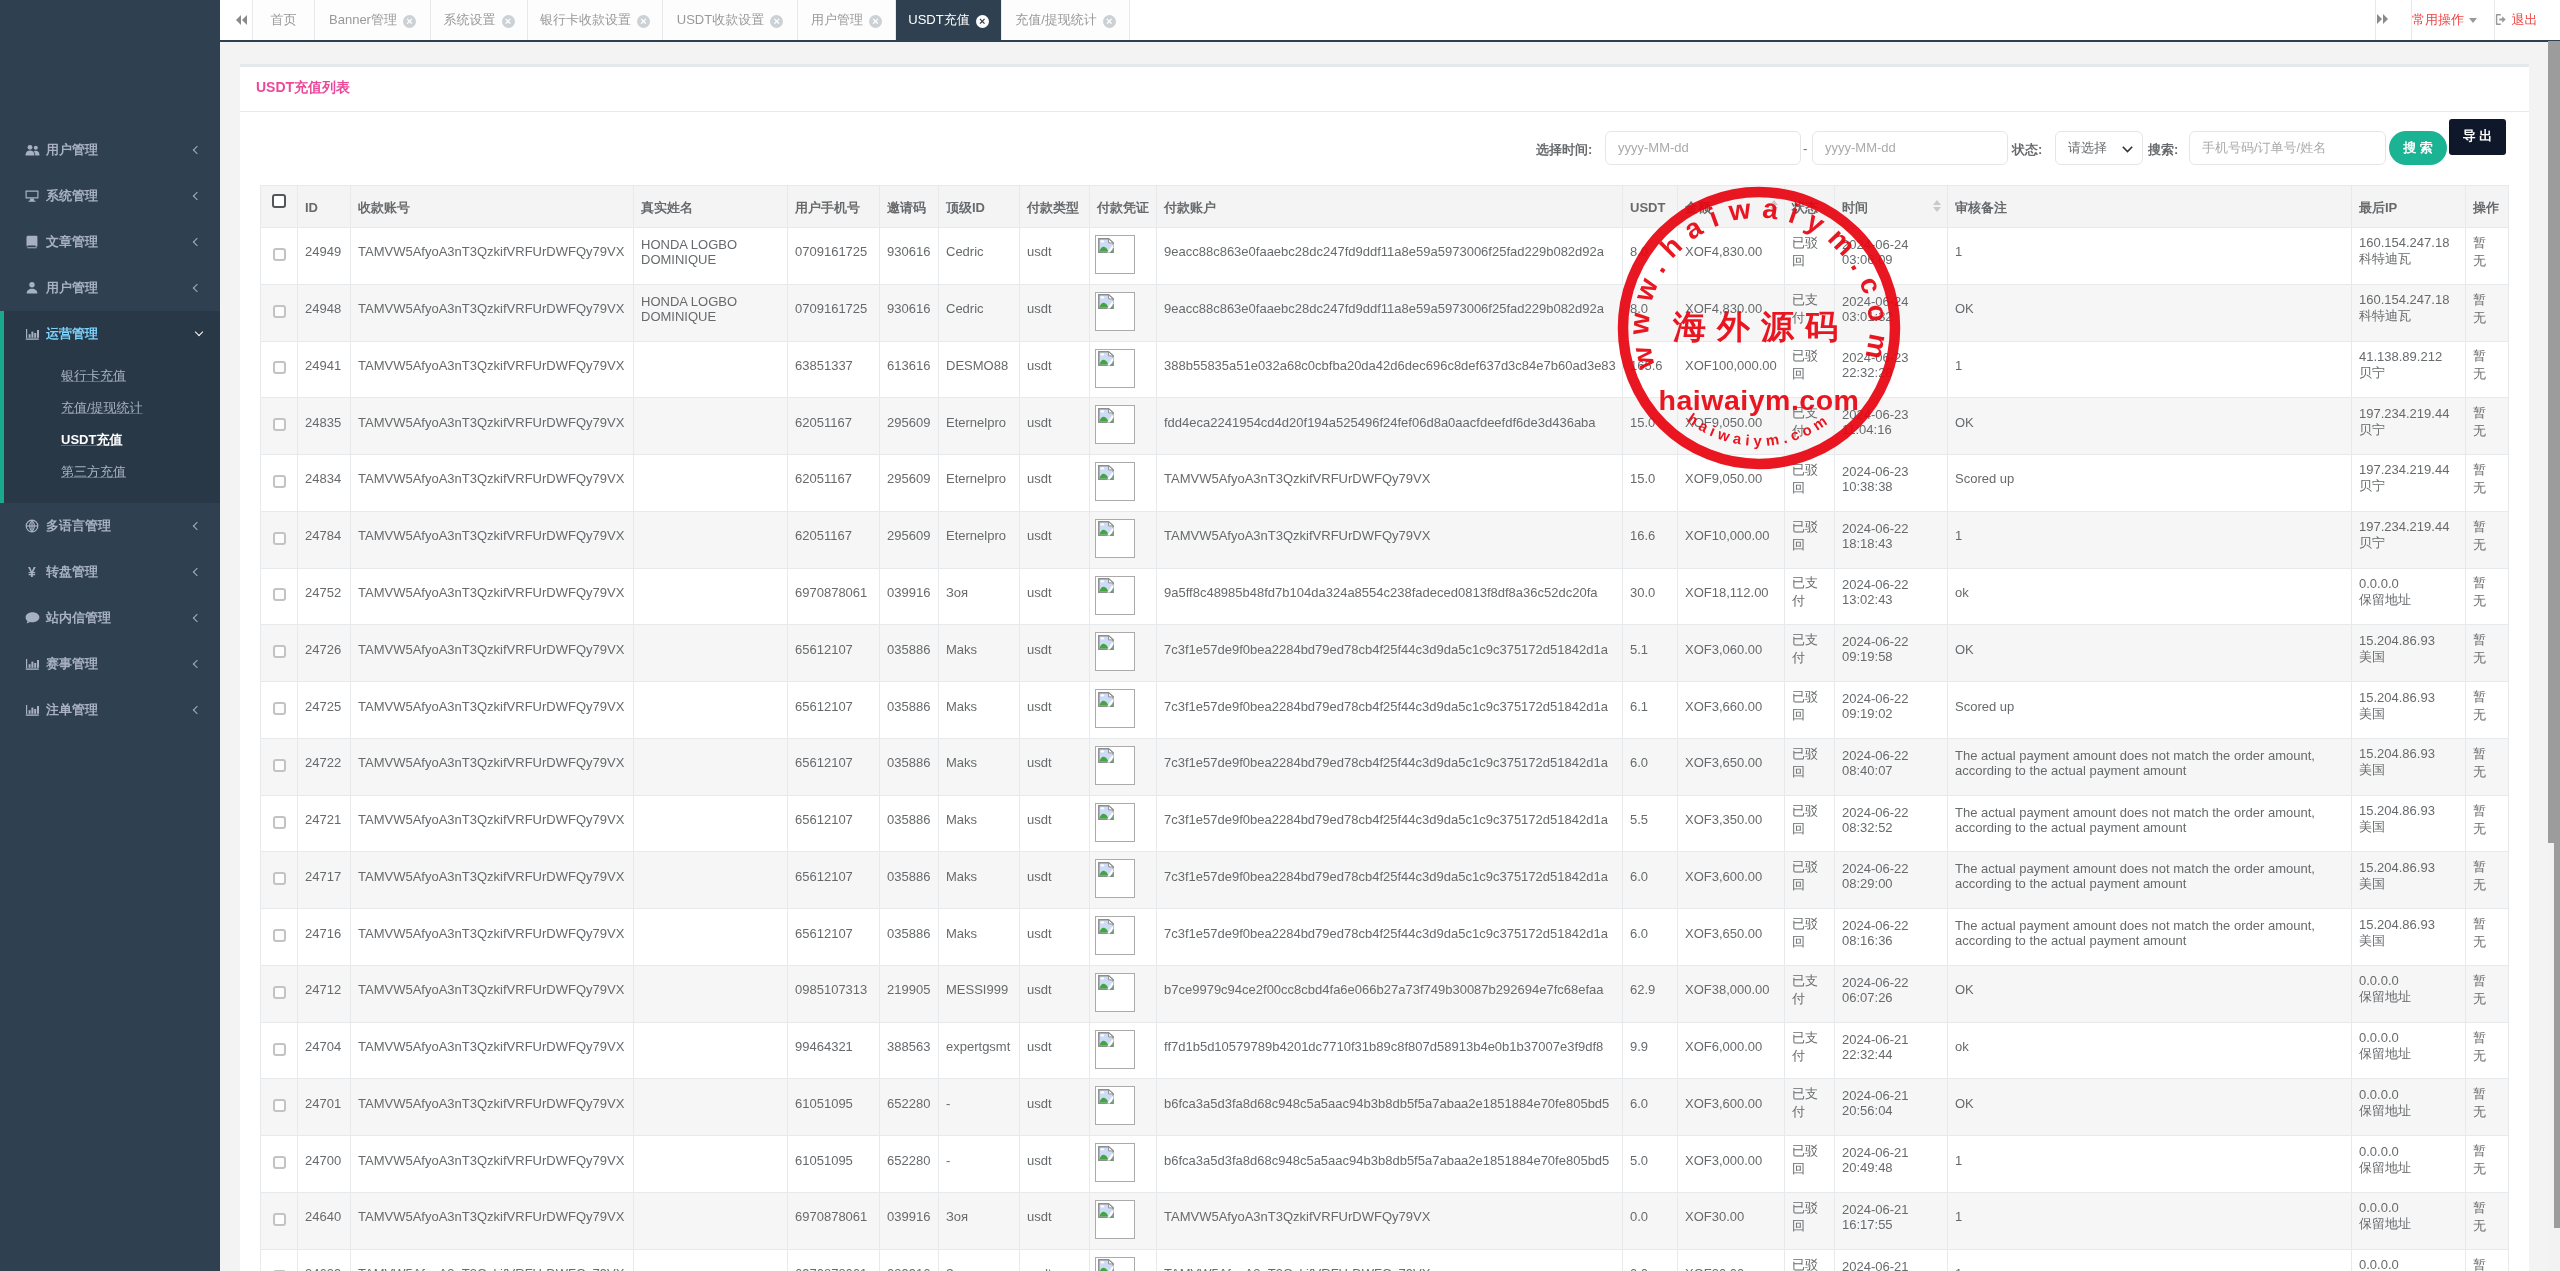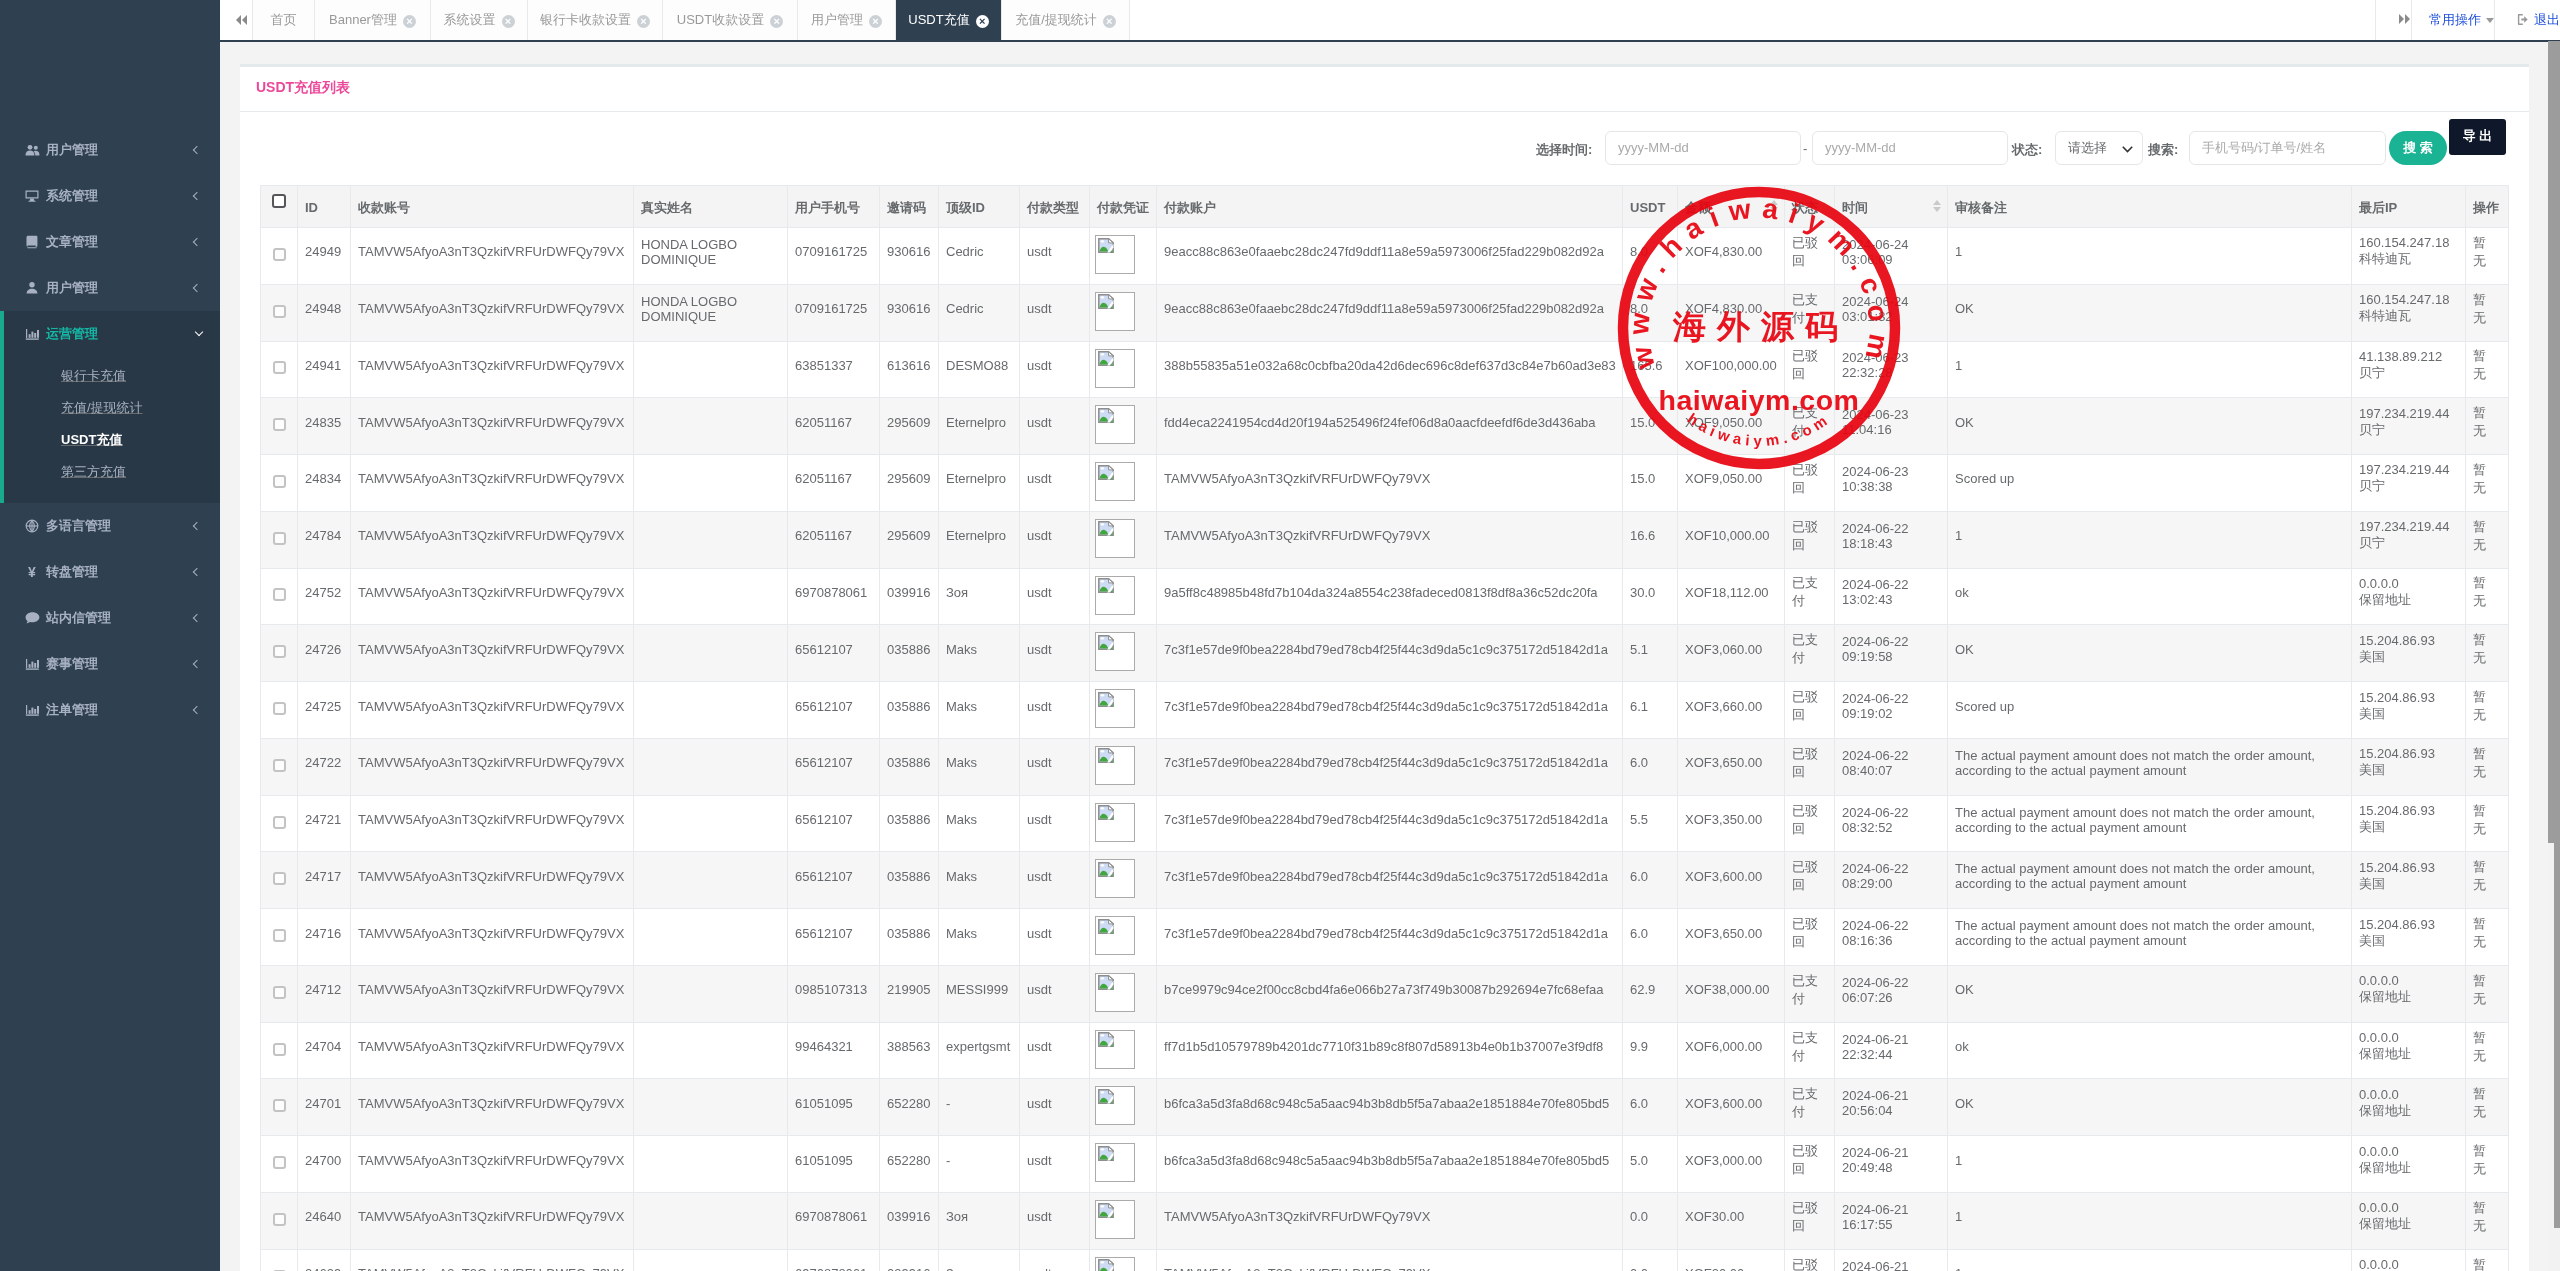--- a/index.html
+++ b/index.html
@@ -27,21 +27,21 @@
 
 #topbar { position:absolute; left:220px; top:0; width:2340px; height:42px; background:#fff; border-bottom:2px solid #2f4050; }
 #collapse { position:absolute; left:15px; top:14px; }
 .tabs { position:absolute; left:32px; top:0; height:40px; }
 .tab { float:left; height:40px; line-height:40px; text-align:center; color:#999; font-size:13px; border-right:1px solid #e7eaec; background:#fdfdfd; white-space:nowrap; }
 .tab:first-child { border-left:1px solid #e7eaec; }
 .tab.on { background:#2f4050; color:#fff; }
 .tclose { display:inline-block; width:13px; height:13px; border-radius:50%; background:#ccd1d6; color:#fff; font-size:11px; line-height:13px; text-align:center; margin-left:6px; vertical-align:-1px; font-weight:bold;}
 .tab.on .tclose { background:#fff; color:#2f4050; }
 #topright { position:absolute; right:0; top:0; height:40px; }
-.trsec { float:left; height:40px; line-height:40px; border-left:1px solid #e7eaec; color:#1d4ed8; font-size:13px; text-align:right; }
+.trsec { float:left; height:40px; line-height:40px; border-left:1px solid #e7eaec; color:#ef4444; font-size:13px; text-align:left; }
 .car2 { display:inline-block; width:0;height:0; border-left:4px solid transparent; border-right:4px solid transparent; border-top:5px solid #999; margin-left:5px; vertical-align:1px;}
 
 #panel { position:absolute; left:240px; top:64px; width:2289px; height:1207px; background:#fff; border-top:3px solid #e4e9ec; }
 #phead { height:45px; border-bottom:1px solid #e7eaec; position:relative; }
 #phead .tt { position:absolute; left:16px; top:12px; font-size:14px; font-weight:bold; color:#ec4899; }
 .flt { position:absolute; font-size:13px; }
 .lab { font-weight:bold; color:#676a6c; }
 .inp { border:1px solid #e5e6e7; background:#fff; color:#aaa; height:34px; line-height:32px; padding-left:12px; border-radius:6px; }
 .btn { height:34px; line-height:34px; text-align:center; color:#fff; font-weight:bold; border-radius:3px; }
 
@@ -122,21 +122,21 @@
               <g fill="#a7b1c2">
                 <rect x="0.8" y="11.4" width="13" height="1.4"></rect>
                 <rect x="1" y="2" width="1.2" height="9"></rect>
                 <rect x="3.6" y="7.2" width="2" height="3.6"></rect>
                 <rect x="6.4" y="4.6" width="2" height="6.2"></rect>
                 <rect x="9.2" y="6" width="2" height="4.8"></rect>
                 <rect x="12" y="3" width="2" height="7.8"></rect>
               </g>
             </svg>
           </span>
-          <span class="tx" style="color:#14b8a6">运营管理</span>
+          <span class="tx" style="color:#7dd3fc">运营管理</span>
           <span class="chevd"></span>
         </div>
         <div class="sub">
           <div class="subitem">银行卡充值</div>
           <div class="subitem">充值/提现统计</div>
           <div class="subitem on">USDT充值</div>
           <div class="subitem">第三方充值</div>
         </div>
       </div>
       <div class="nitem">

